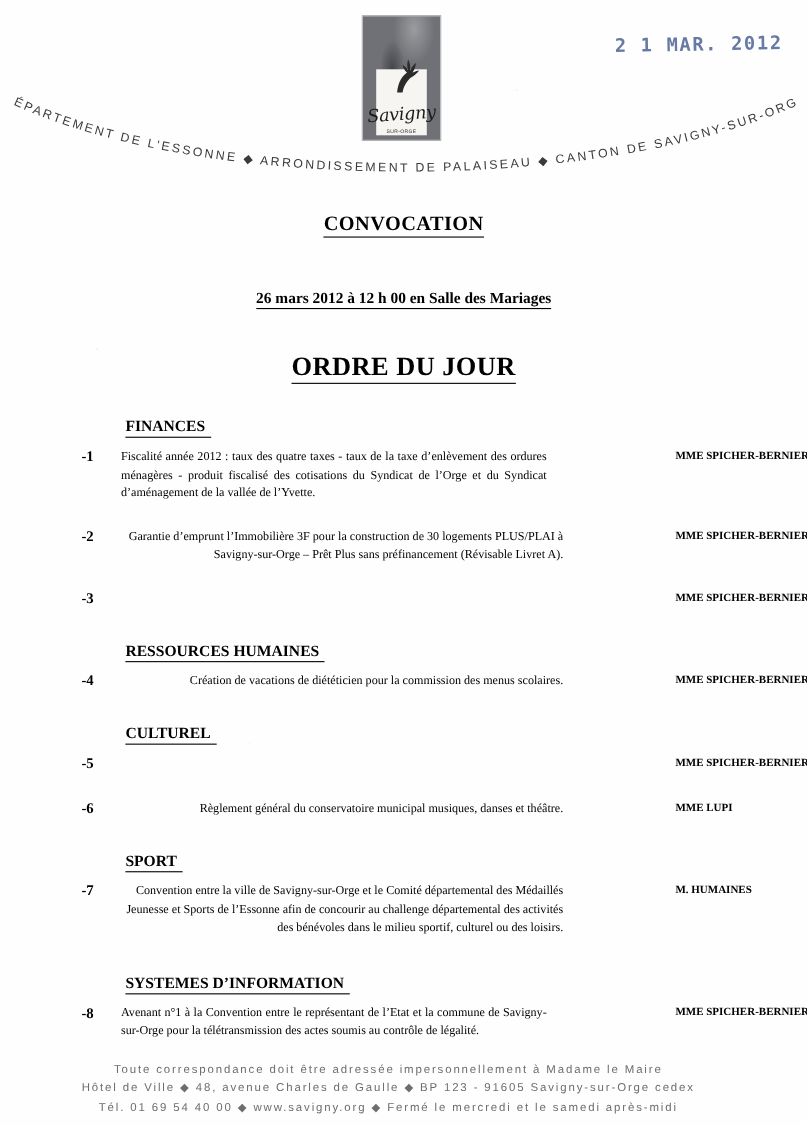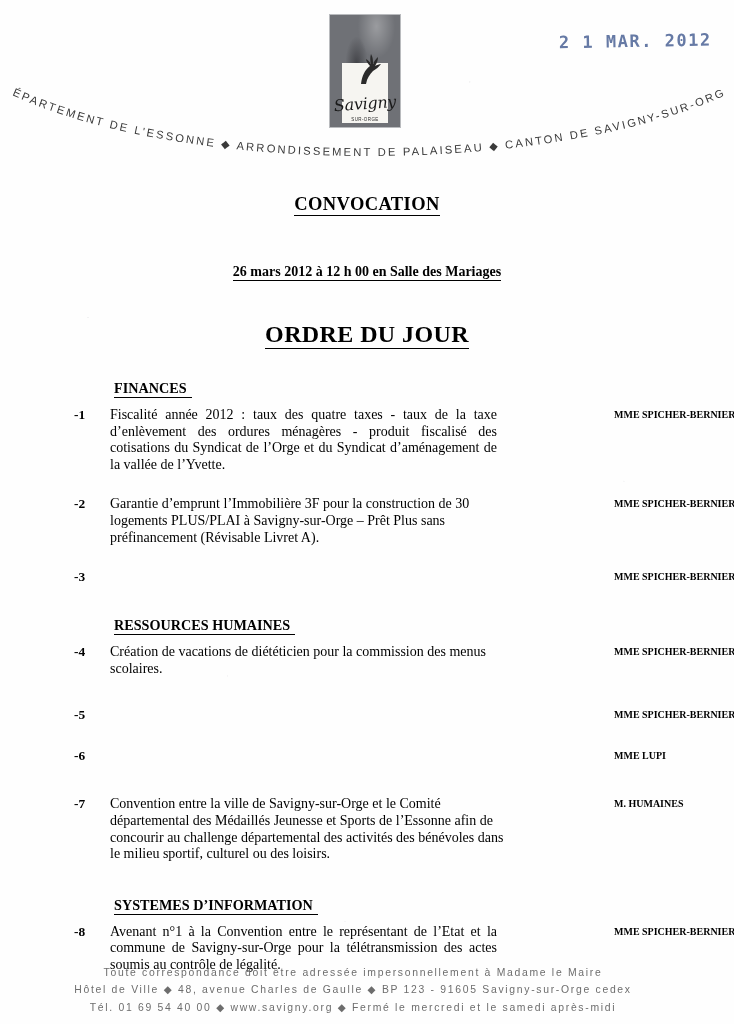--- a/index.html
+++ b/index.html
@@ -191,26 +191,26 @@
     left: 52px;
     top: 0;
     width: 24px;
     text-align: left;
     font-size: 13.4px;
     font-weight: bold;
   }
   .item-text {
     margin-left: 88px;
     margin-right: 143px;
-    font-size: 14px;
+    font-size: 11px;
     line-height: 16.6px;
     text-align: justify;
     text-justify: inter-word;
   }
-  .item-text.left-align { text-align: left; margin-right: 128px; }
+  .item-text.left-align { text-align: right; margin-right: 128px; }
 
   .item-person {
     position: absolute;
     left: 592px;
     top: 0;
     width: 140px;
     font-size: 10px;
     font-weight: bold;
     line-height: 16px;
     font-family: "Liberation Serif", serif;
@@ -310,33 +310,40 @@
       <span>RESSOURCES HUMAINES</span>
     </div>
 
     <div class="item">
       <div class="item-num">-4</div>
       <div class="item-text left-align">Création de vacations de diététicien pour la commission des menus scolaires.</div>
       <div class="item-person">MME SPICHER-BERNIER</div>
     </div>
     <div class="gap-md"></div>
 
+    <div class="section-head">
+      <span>CULTUREL</span>
+    </div>
 
     <div class="item">
       <div class="item-num">-5</div>
       <div class="item-person">MME SPICHER-BERNIER</div>
     </div>
     <div class="gap-sm"></div>
 
     <div class="item">
       <div class="item-num">-6</div>
+      <div class="item-text left-align">Règlement général du conservatoire municipal musiques, danses et théâtre.</div>
       <div class="item-person">MME LUPI</div>
     </div>
     <div class="gap-md"></div>
 
+    <div class="section-head">
+      <span>SPORT</span>
+    </div>
 
     <div class="item">
       <div class="item-num">-7</div>
       <div class="item-text left-align">Convention entre la ville de Savigny-sur-Orge et le Comité départemental des Médaillés Jeunesse et Sports de l’Essonne afin de concourir au challenge départemental des activités des bénévoles dans le milieu sportif, culturel ou des loisirs.</div>
       <div class="item-person">M. HUMAINES</div>
     </div>
     <div class="gap-lg"></div>
 
     <div class="section-head">
       <span>SYSTEMES D’INFORMATION</span>

